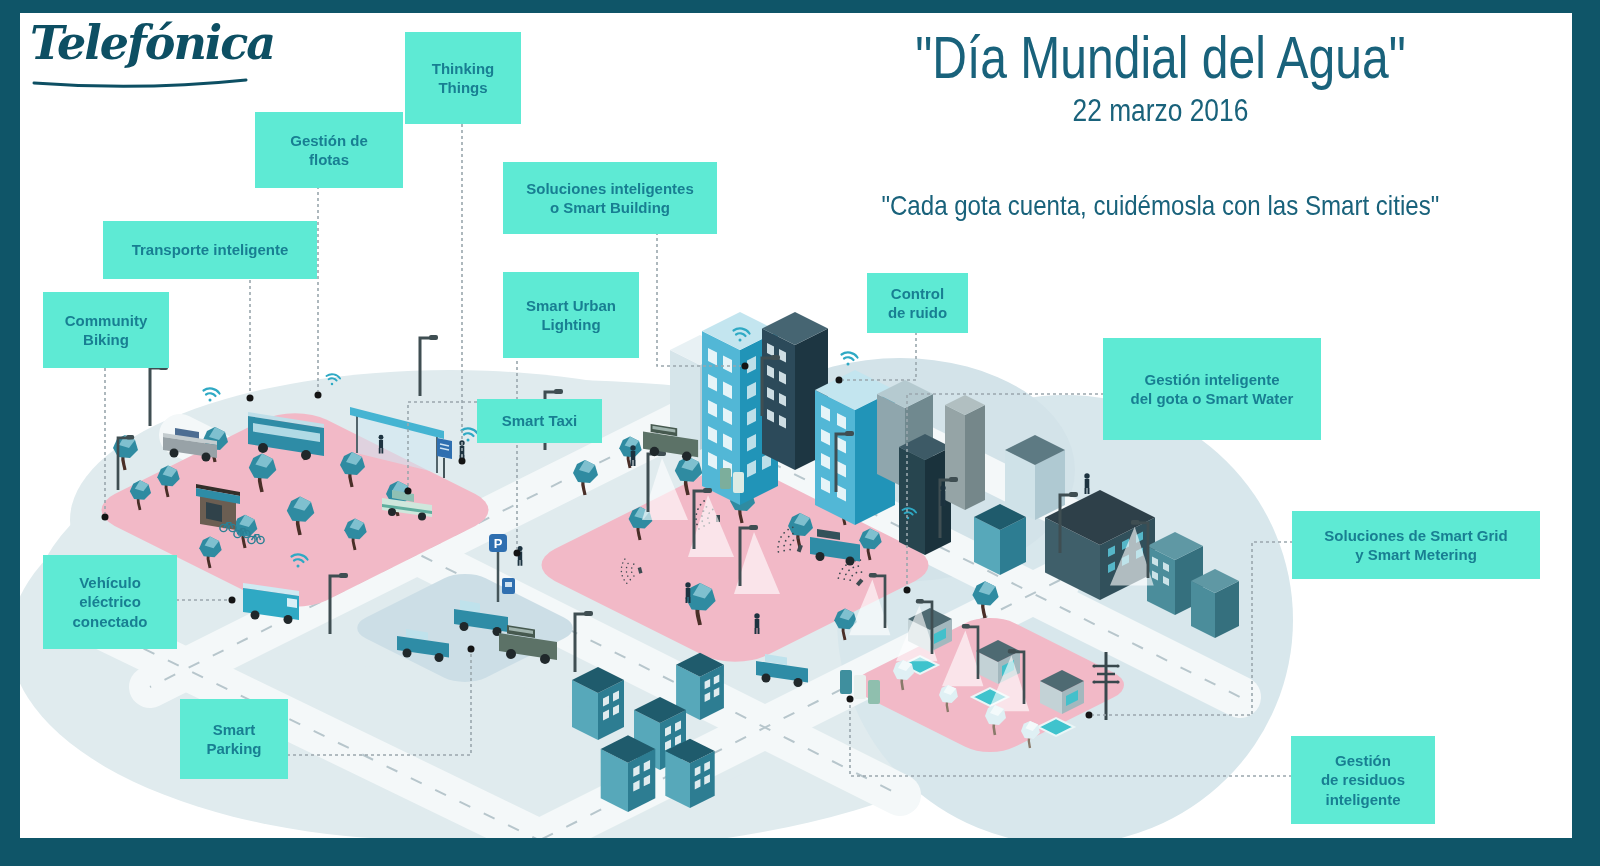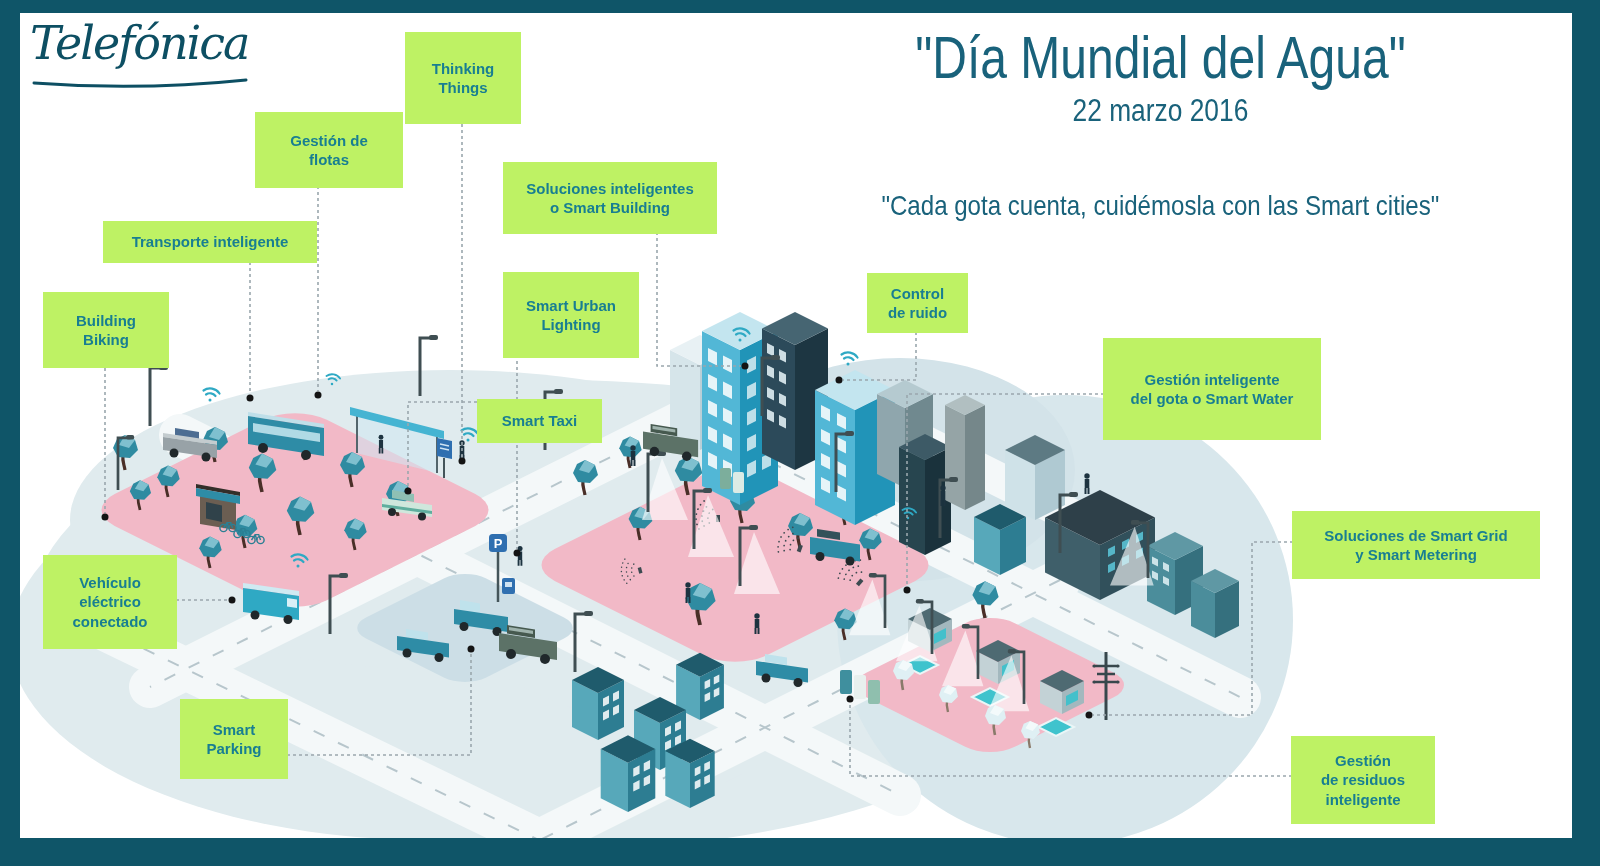--- a/index.html
+++ b/index.html
@@ -9,36 +9,36 @@
   }
   .canvas{
     position:absolute;left:20px;top:13px;width:1552px;height:825px;
     background:#ffffff;overflow:hidden;
   }
   #scene{position:absolute;left:-20px;top:-13px;width:1600px;height:866px;display:block;}
 
   
   .logo{
     position:absolute;left:30px;top:20px;z-index:5;
-    font-family:"DejaVu Serif", serif;font-style:italic;font-weight:normal;
+    font-family:"DejaVu Serif", serif;font-style:italic;font-weight:bold;
     font-size:46px;color:#0d4f63;letter-spacing:-2px;line-height:1;
   }
   .logo-swoosh{position:absolute;left:30px;top:76px;z-index:5;}
 
   
   .title-block{position:absolute;left:790px;top:26px;width:740px;z-index:5;text-align:center;color:#19627b;}
   .main-title{font-size:60px;line-height:1.05;white-space:nowrap;display:inline-block;transform:scaleX(.8);transform-origin:center;}
   .date-line{font-size:31px;margin-top:4px;display:inline-block;transform:scaleX(.85);transform-origin:center;}
   .subtitle{position:absolute;left:770px;top:190px;width:780px;z-index:5;text-align:center;color:#19627b;
     font-size:28px;white-space:nowrap;}
   .subtitle span{display:inline-block;transform:scaleX(.86);transform-origin:center;}
 
   
   .label{
-    position:absolute;z-index:4;background:#bef264;color:#187e92;
+    position:absolute;z-index:4;background:#5eead4;color:#187e92;
     font-weight:bold;font-size:15px;line-height:1.3;text-align:center;
     display:flex;align-items:center;justify-content:center;
     white-space:pre-line;padding:2px;box-sizing:border-box;
   }
 </style>
 </head>
 <body>
 
 <div class="canvas">
 <svg id="scene" viewBox="0 0 1600 866">
@@ -501,23 +501,23 @@
 </svg>
 
 <div class="title-block">
   <span class="main-title">"Día Mundial del Agua"</span><br>
   <span class="date-line">22 marzo 2016</span>
 </div>
 <div class="subtitle">
   <span>"Cada gota cuenta, cuidémosla con las Smart cities"</span>
 </div>
 
-<div class="label" style="left:43px;top:292px;width:126px;height:76px">Building
+<div class="label" style="left:43px;top:292px;width:126px;height:76px">Community
 Biking</div>
-<div class="label" style="left:103px;top:221px;width:214px;height:42px">Transporte inteligente</div>
+<div class="label" style="left:103px;top:221px;width:214px;height:58px">Transporte inteligente</div>
 <div class="label" style="left:255px;top:112px;width:148px;height:76px">Gestión de
 flotas</div>
 <div class="label" style="left:405px;top:32px;width:116px;height:92px">Thinking
 Things</div>
 <div class="label" style="left:503px;top:162px;width:214px;height:72px">Soluciones inteligentes
 o Smart Building</div>
 <div class="label" style="left:503px;top:272px;width:136px;height:86px">Smart Urban
 Lighting</div>
 <div class="label" style="left:477px;top:399px;width:125px;height:44px">Smart Taxi</div>
 <div class="label" style="left:867px;top:273px;width:101px;height:60px">Control

